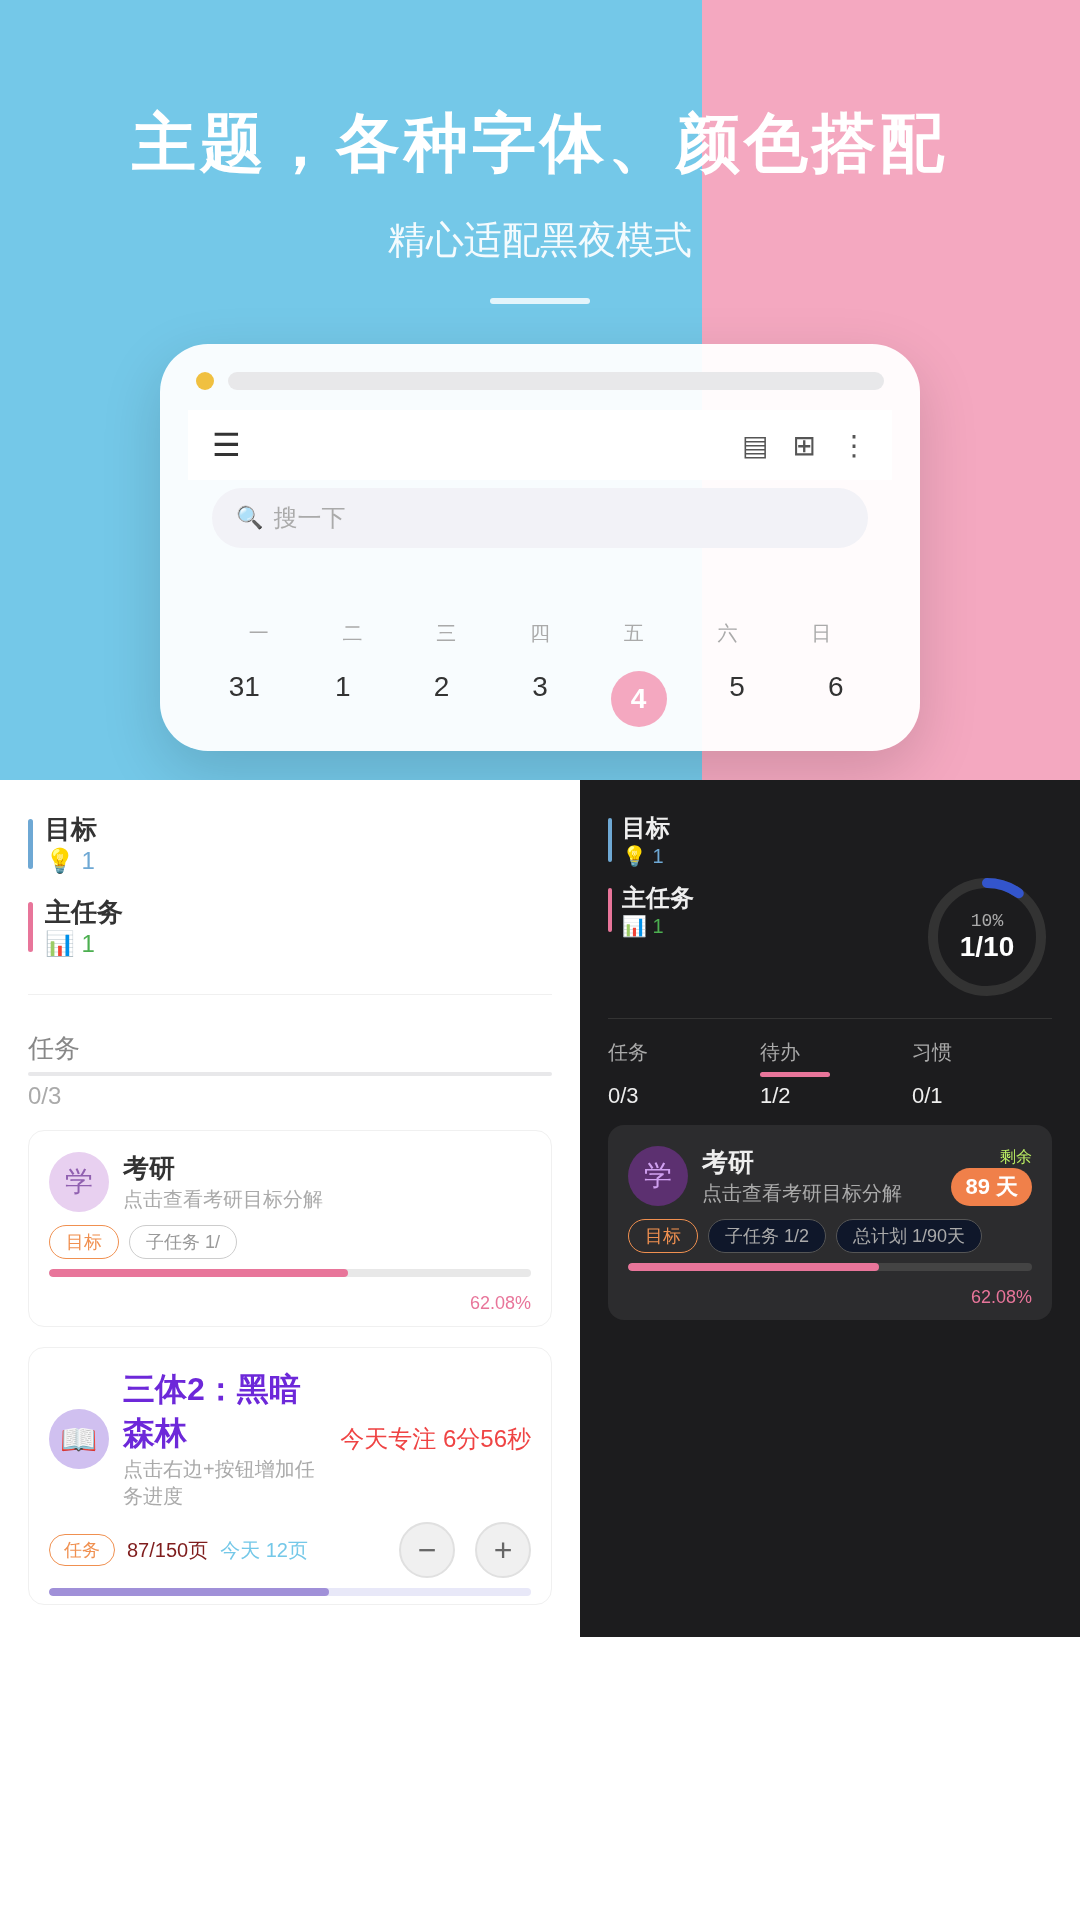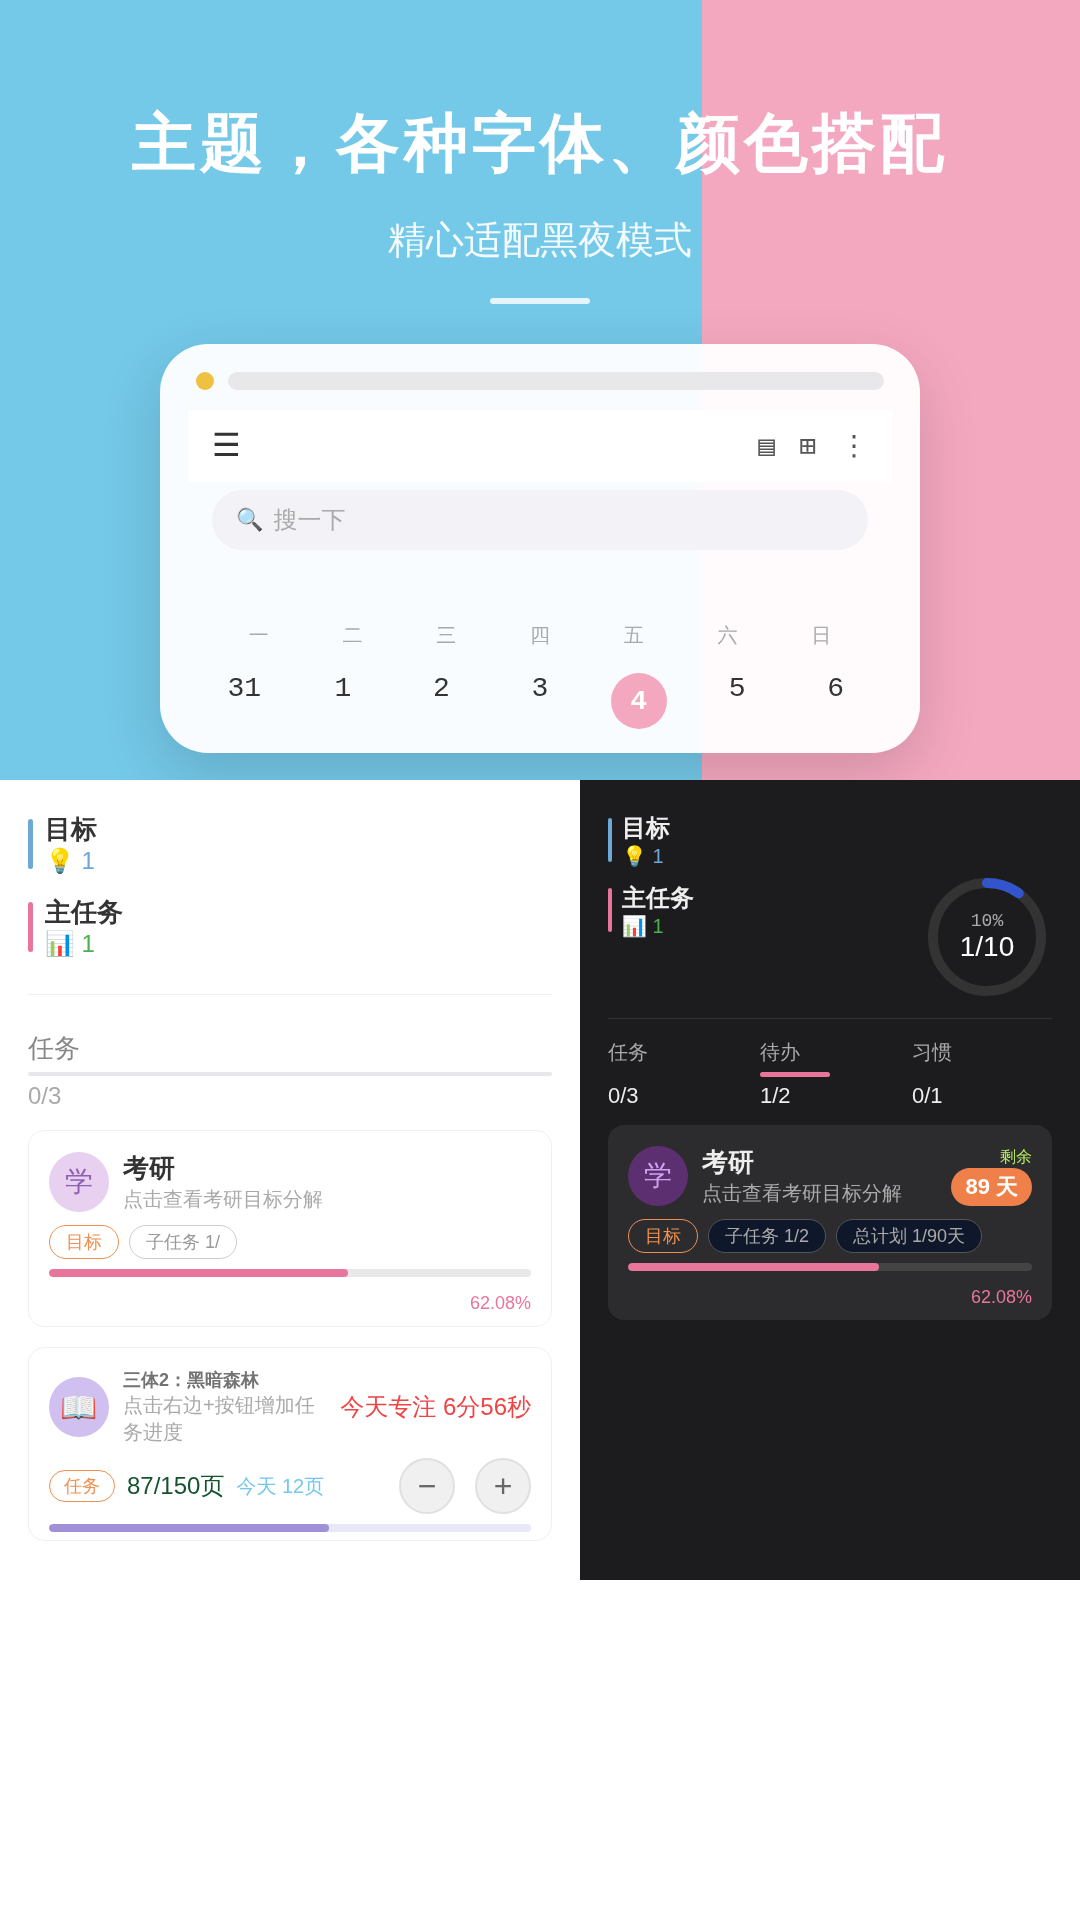--- a/index.html
+++ b/index.html
@@ -13,21 +13,20 @@
     }
 
     
     .hero {
       position: relative;
       height: 780px;
       display: flex;
       flex-direction: column;
       align-items: center;
       overflow: hidden;
-      font-family: Liberation Mono, monospace;
     }
     .hero-bg-left {
       position: absolute; top: 0; left: 0;
       width: 65%; height: 100%;
       background: #74c8e8;
     }
     .hero-bg-right {
       position: absolute; top: 0; right: 0;
       width: 35%; height: 100%;
       background: #f4a8c0;
@@ -257,21 +256,21 @@
     .ring-container svg {
       transform: rotate(-90deg);
     }
     .ring-text {
       position: absolute;
       top: 50%; left: 50%;
       transform: translate(-50%, -50%);
       text-align: center;
     }
     .ring-percent { font-size: 18px; color: #aaa; font-family: Liberation Mono, monospace; }
-    .ring-fraction { font-size: 28px; color: #fff; font-weight: 400; }
+    .ring-fraction { font-size: 28px; color: #fff; font-weight: 700; }
 
     
     .metrics-row {
       display: grid;
       grid-template-columns: 1fr 1fr 1fr;
       gap: 12px;
       margin-top: 16px;
       border-top: 1px solid #333;
       padding-top: 20px;
     }
@@ -383,35 +382,35 @@
       gap: 14px;
     }
     .book-avatar {
       width: 60px; height: 60px;
       border-radius: 50%;
       background: #d0c0f0;
       display: flex; align-items: center; justify-content: center;
       font-size: 30px; color: #7050a0;
       flex-shrink: 0;
     }
-    .book-title { font-size: 18px; color: #737373; font-weight: 600; }
+    .book-title { font-size: 32px; color: #6d28d9; font-weight: 600; }
     .book-desc { font-size: 20px; color: #aaa; }
     .book-focus {
       margin-left: auto;
       font-size: 24px; color: #ef4444;
       text-align: left;
       white-space: nowrap;
     }
 
     .book-meta {
       display: flex; gap: 12px; align-items: center;
       padding: 0 20px 10px;
     }
     .book-tag-orange { border: 1.5px solid #f09050; color: #f09050; border-radius: 16px; padding: 3px 14px; font-size: 18px; }
-    .book-stat { font-size: 24px; color: #14532d; }
+    .book-stat { font-size: 20px; color: #7f1d1d; }
     .book-today { font-size: 20px; color: #74c8e8; }
 
     .book-progress-bar {
       height: 8px; margin: 0 20px 8px;
       background: #e8e8f8; border-radius: 4px; overflow: hidden;
     }
     .book-progress-fill {
       height: 100%;
       background: #a090d8;
       border-radius: 4px;

